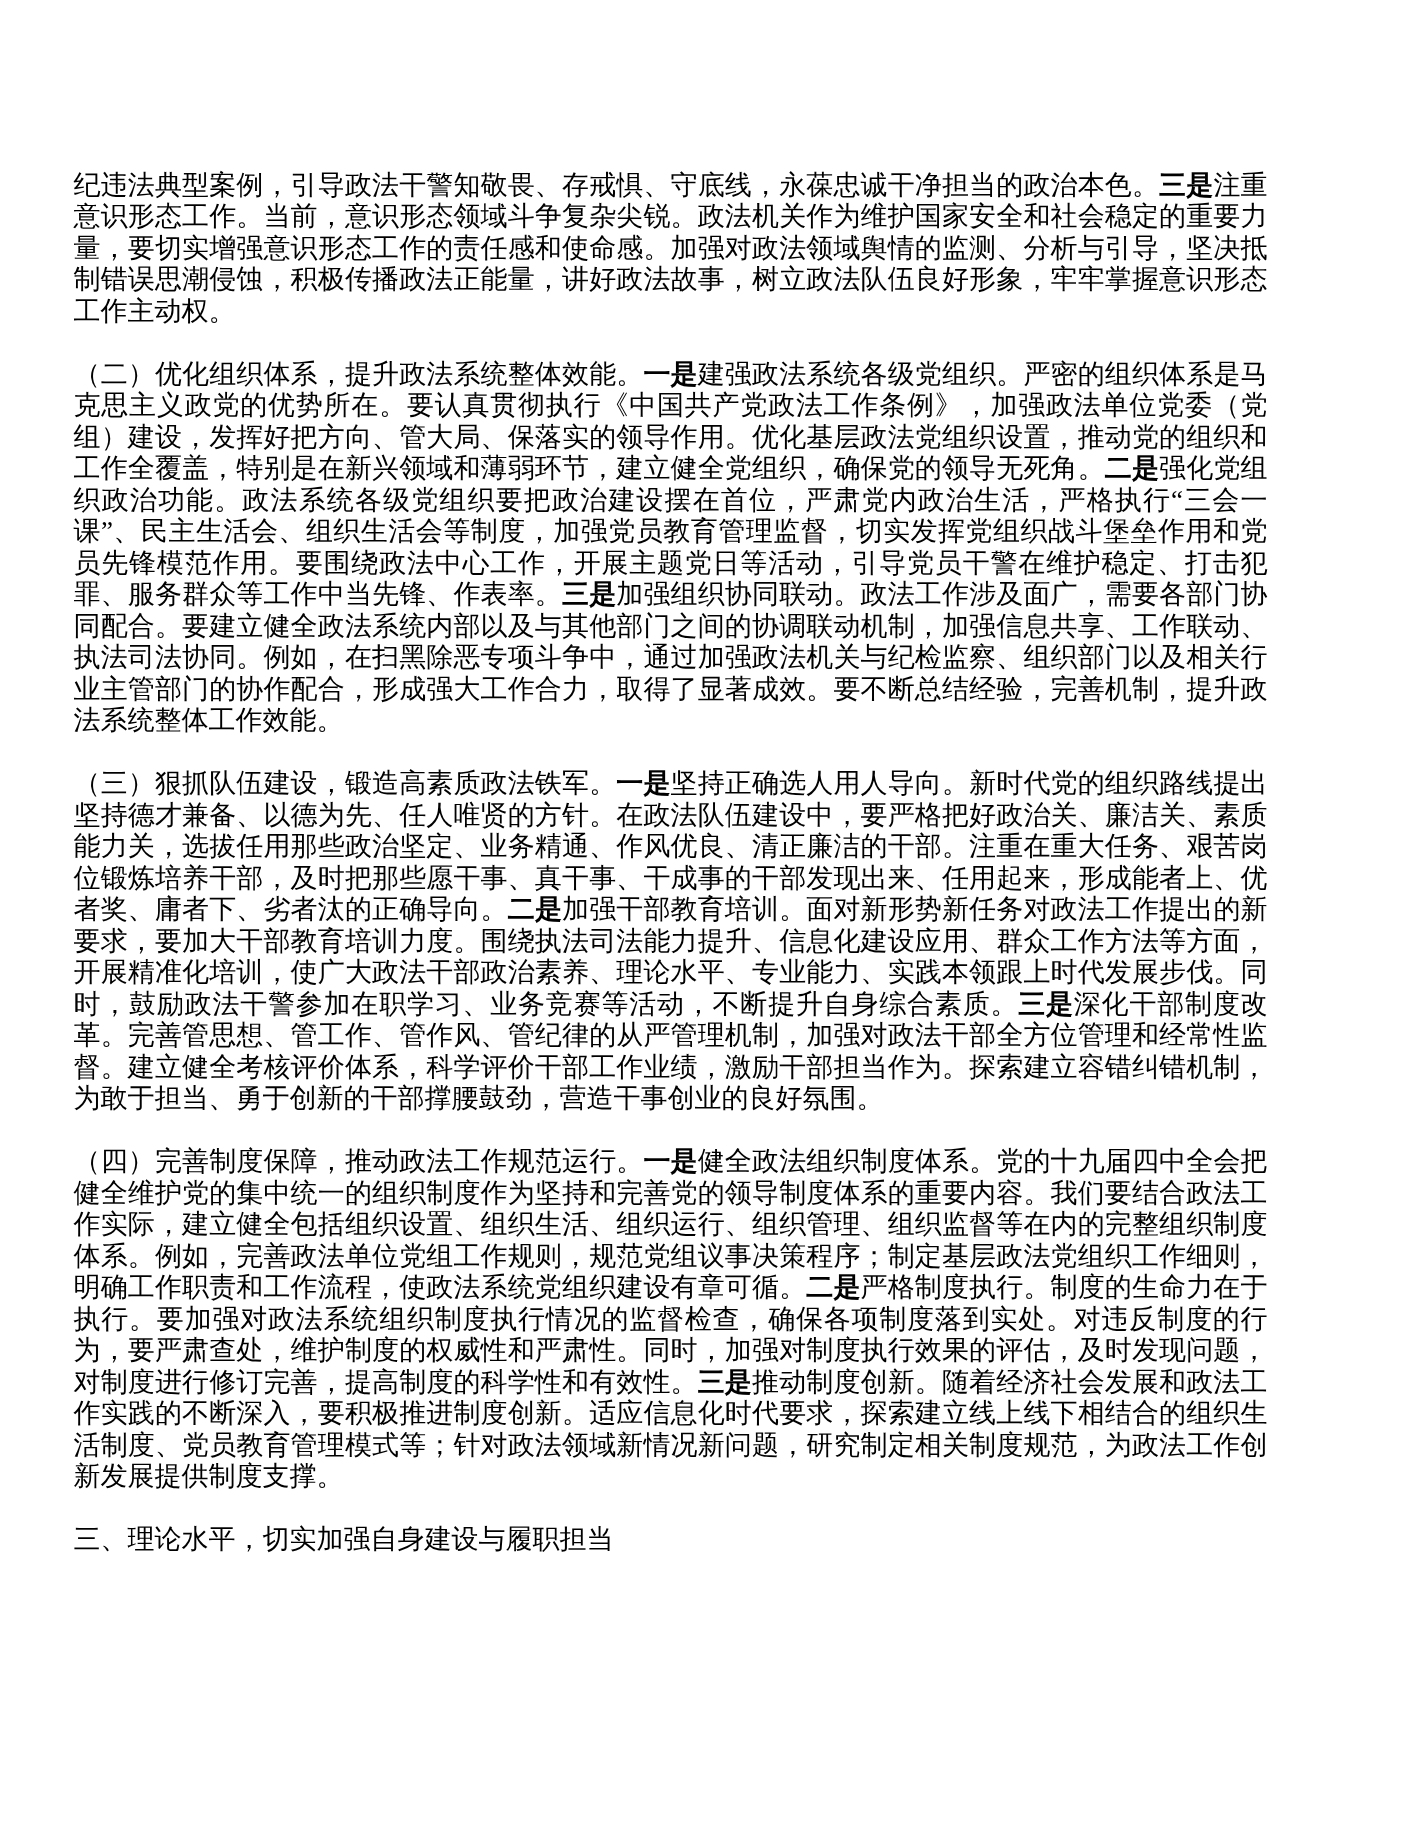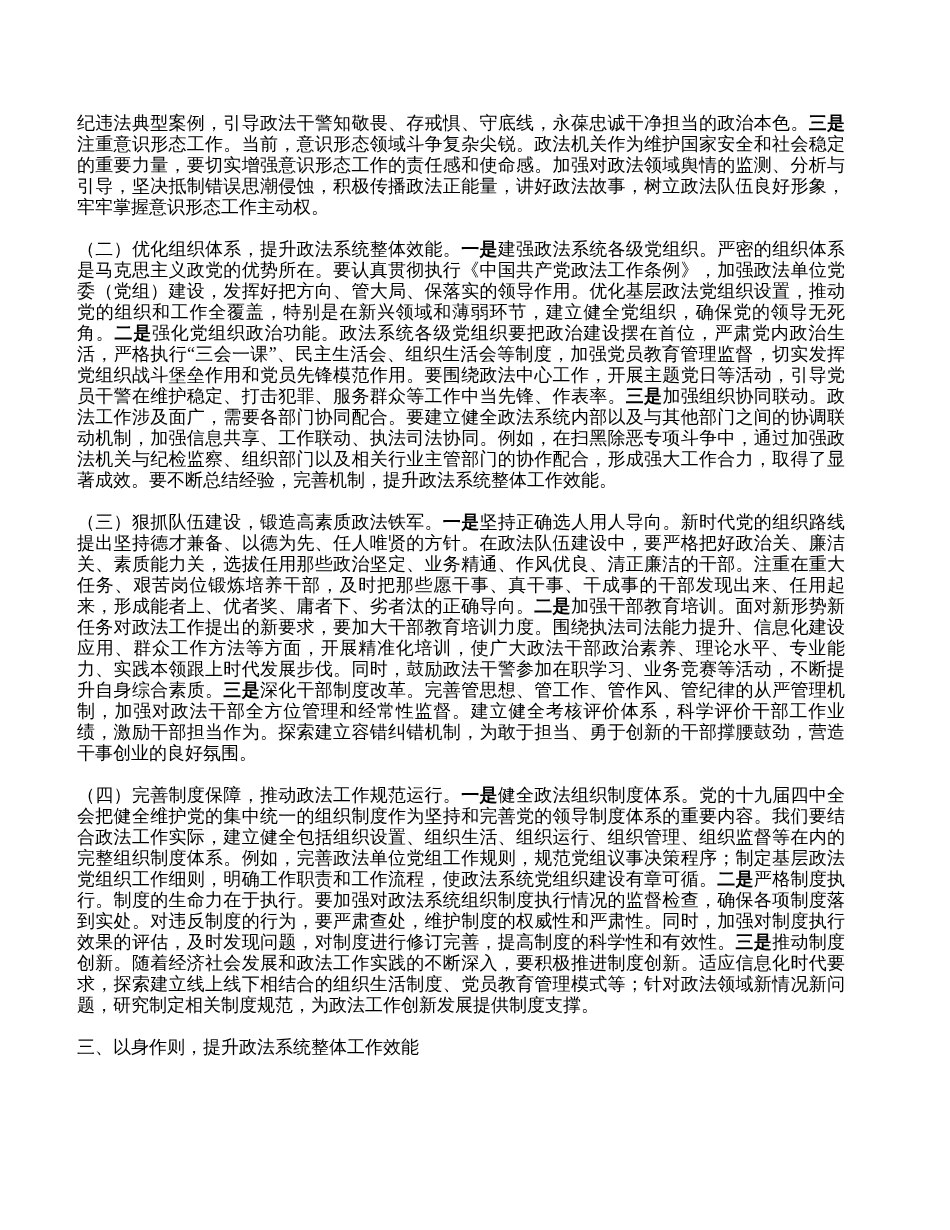--- a/index.html
+++ b/index.html
@@ -7,21 +7,21 @@
     padding: 0;
     background: #ffffff;
   }
   .page {
     position: relative;
     width: 950px;
     height: 1230px;
     background: #ffffff;
     overflow: hidden;
     box-sizing: border-box;
-    padding: 113px 105px 0 77px;
+    padding: 113px 105px 0 49px;
     font-family: "Liberation Serif", "DejaVu Serif", serif;
     color: #000000;
   }
   .para {
     margin: 0 0 21px 0;
     font-size: 18px;
     line-height: 21px;
     text-align: justify;
     text-justify: inter-character;
     letter-spacing: 0px;
@@ -33,15 +33,15 @@
 </style>
 </head>
 <body>
 
 <div class="page">
   <div class="content" id="doc-content">
       <p class="para"><span class="">纪违法典型案例，引导政法干警知敬畏、存戒惧、守底线，永葆忠诚干净担当的政治本色。</span><span class="bold">三是</span><span class="">注重意识形态工作。当前，意识形态领域斗争复杂尖锐。政法机关作为维护国家安全和社会稳定的重要力量，要切实增强意识形态工作的责任感和使命感。加强对政法领域舆情的监测、分析与引导，坚决抵制错误思潮侵蚀，积极传播政法正能量，讲好政法故事，树立政法队伍良好形象，牢牢掌握意识形态工作主动权。</span></p>
       <p class="para"><span class="">（二）优化组织体系，提升政法系统整体效能。</span><span class="bold">一是</span><span class="">建强政法系统各级党组织。严密的组织体系是马克思主义政党的优势所在。要认真贯彻执行《中国共产党政法工作条例》，加强政法单位党委（党组）建设，发挥好把方向、管大局、保落实的领导作用。优化基层政法党组织设置，推动党的组织和工作全覆盖，特别是在新兴领域和薄弱环节，建立健全党组织，确保党的领导无死角。</span><span class="bold">二是</span><span class="">强化党组织政治功能。政法系统各级党组织要把政治建设摆在首位，严肃党内政治生活，严格执行“三会一课”、民主生活会、组织生活会等制度，加强党员教育管理监督，切实发挥党组织战斗堡垒作用和党员先锋模范作用。要围绕政法中心工作，开展主题党日等活动，引导党员干警在维护稳定、打击犯罪、服务群众等工作中当先锋、作表率。</span><span class="bold">三是</span><span class="">加强组织协同联动。政法工作涉及面广，需要各部门协同配合。要建立健全政法系统内部以及与其他部门之间的协调联动机制，加强信息共享、工作联动、执法司法协同。例如，在扫黑除恶专项斗争中，通过加强政法机关与纪检监察、组织部门以及相关行业主管部门的协作配合，形成强大工作合力，取得了显著成效。要不断总结经验，完善机制，提升政法系统整体工作效能。</span></p>
       <p class="para"><span class="">（三）狠抓队伍建设，锻造高素质政法铁军。</span><span class="bold">一是</span><span class="">坚持正确选人用人导向。新时代党的组织路线提出坚持德才兼备、以德为先、任人唯贤的方针。在政法队伍建设中，要严格把好政治关、廉洁关、素质能力关，选拔任用那些政治坚定、业务精通、作风优良、清正廉洁的干部。注重在重大任务、艰苦岗位锻炼培养干部，及时把那些愿干事、真干事、干成事的干部发现出来、任用起来，形成能者上、优者奖、庸者下、劣者汰的正确导向。</span><span class="bold">二是</span><span class="">加强干部教育培训。面对新形势新任务对政法工作提出的新要求，要加大干部教育培训力度。围绕执法司法能力提升、信息化建设应用、群众工作方法等方面，开展精准化培训，使广大政法干部政治素养、理论水平、专业能力、实践本领跟上时代发展步伐。同时，鼓励政法干警参加在职学习、业务竞赛等活动，不断提升自身综合素质。</span><span class="bold">三是</span><span class="">深化干部制度改革。完善管思想、管工作、管作风、管纪律的从严管理机制，加强对政法干部全方位管理和经常性监督。建立健全考核评价体系，科学评价干部工作业绩，激励干部担当作为。探索建立容错纠错机制，为敢于担当、勇于创新的干部撑腰鼓劲，营造干事创业的良好氛围。</span></p>
       <p class="para"><span class="">（四）完善制度保障，推动政法工作规范运行。</span><span class="bold">一是</span><span class="">健全政法组织制度体系。党的十九届四中全会把健全维护党的集中统一的组织制度作为坚持和完善党的领导制度体系的重要内容。我们要结合政法工作实际，建立健全包括组织设置、组织生活、组织运行、组织管理、组织监督等在内的完整组织制度体系。例如，完善政法单位党组工作规则，规范党组议事决策程序；制定基层政法党组织工作细则，明确工作职责和工作流程，使政法系统党组织建设有章可循。</span><span class="bold">二是</span><span class="">严格制度执行。制度的生命力在于执行。要加强对政法系统组织制度执行情况的监督检查，确保各项制度落到实处。对违反制度的行为，要严肃查处，维护制度的权威性和严肃性。同时，加强对制度执行效果的评估，及时发现问题，对制度进行修订完善，提高制度的科学性和有效性。</span><span class="bold">三是</span><span class="">推动制度创新。随着经济社会发展和政法工作实践的不断深入，要积极推进制度创新。适应信息化时代要求，探索建立线上线下相结合的组织生活制度、党员教育管理模式等；针对政法领域新情况新问题，研究制定相关制度规范，为政法工作创新发展提供制度支撑。</span></p>
-      <p class="para"><span class="">三、以身作则，提升政法系统整体工作效能</span></p>
+      <p class="para"><span class="">三、理论水平，切实加强自身建设与履职担当</span></p>
     </div>
 </div>
 
 </body></html>

